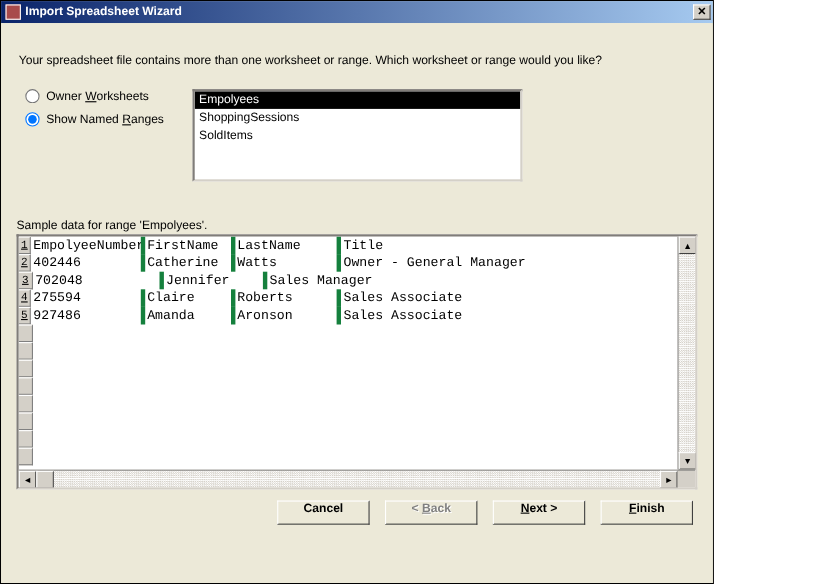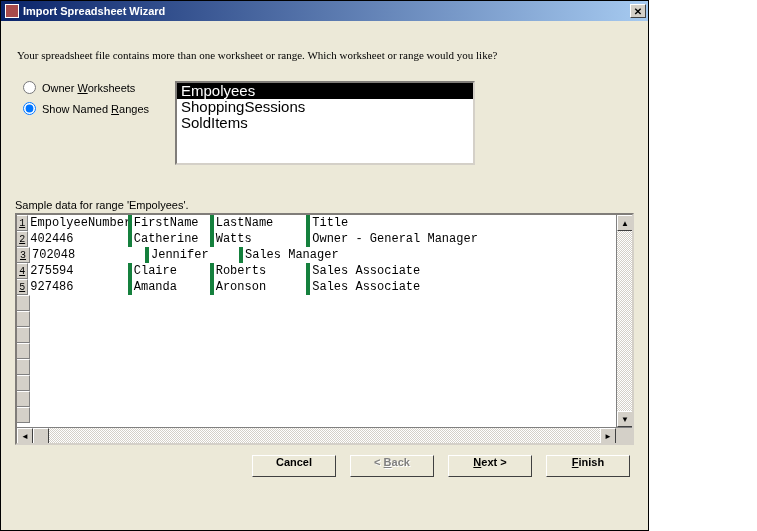--- a/index.html
+++ b/index.html
@@ -59,21 +59,20 @@
     flex: 1;
     padding: 14px 14px 8px 14px;
     display: flex;
     flex-direction: column;
     background: #ece9d8;
     position: relative;
   }
   .intro {
     margin: 14px 0 20px 2px;
     color: #000;
-    font-family: Liberation Serif, serif;
   }
   .selector-row {
     display: flex;
     align-items: flex-start;
     margin-bottom: 14px;
   }
   .radio-col {
     width: 160px;
     padding-left: 8px;
   }
@@ -88,21 +87,21 @@
   .listbox {
     flex: 0 0 300px;
     height: 84px;
     background: #fff;
     border: 2px inset #d4d0c8;
     overflow: auto;
   }
   .listbox .item {
     padding: 1px 4px;
     cursor: pointer;
-    font-size: 15px;
+    font-size: 11px;
     line-height: 14px;
   }
   .listbox .item.selected {
     background: #000;
     color: #fff;
   }
   .sample-label {
     margin: 20px 0 2px 0;
   }
   .grid-wrap {

